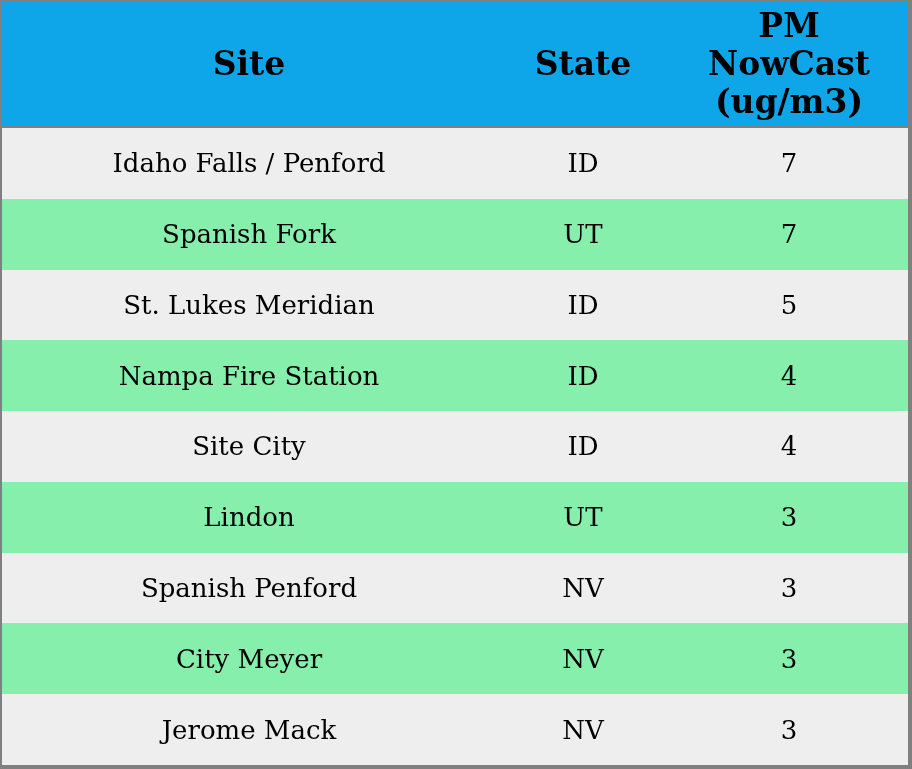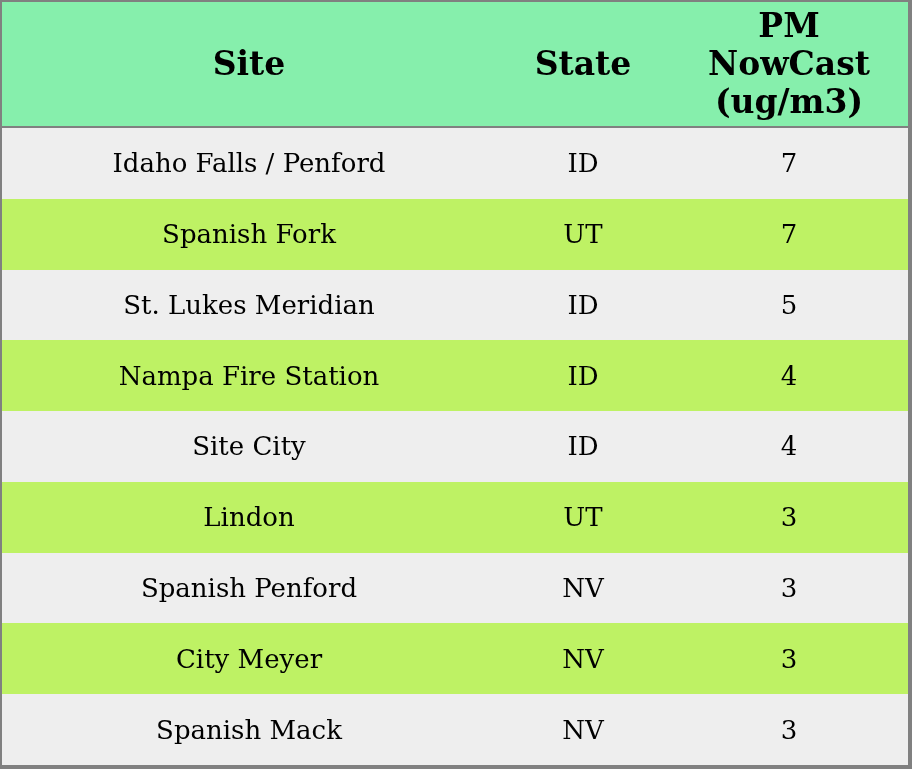--- a/index.html
+++ b/index.html
@@ -26,39 +26,39 @@
     background: #ffffff;
     font-family: "DejaVu Serif", "Liberation Serif", serif;
     color: #000000;
   }
   col.col-site  { width: 494px; }
   col.col-state { width: 174px; }
   col.col-pm    { width: 238px; }
   thead th {
     box-sizing: border-box;
     height: 126px;
-    background: #86efac;
+    background: #0ea5e9;
     border-bottom: 2px solid #808080;
     font-size: 33px;
     font-weight: bold;
     line-height: 38px;
     text-align: center;
     vertical-align: middle;
     padding: 0;
   }
   thead th.multiline {
     white-space: pre-line;
   }
   tbody td {
     box-sizing: border-box;
     text-align: center;
     vertical-align: middle;
     font-size: 26px;
     font-weight: normal;
-    background: #bef264;
+    background: #86efac;
     padding: 0;
   }
   tbody tr:nth-child(odd) td {
     background: #eeeeee;
   }
 </style>
 </head>
 <body>
 
 <div class="screen">
@@ -112,19 +112,19 @@
         <td>Spanish Penford</td>
         <td>NV</td>
         <td>3</td>
       </tr>
       <tr>
         <td>City Meyer</td>
         <td>NV</td>
         <td>3</td>
       </tr>
       <tr>
-        <td>Spanish Mack</td>
+        <td>Jerome Mack</td>
         <td>NV</td>
         <td>3</td>
       </tr>
     </tbody>
   </table>
 </div>
 
 </body></html>

